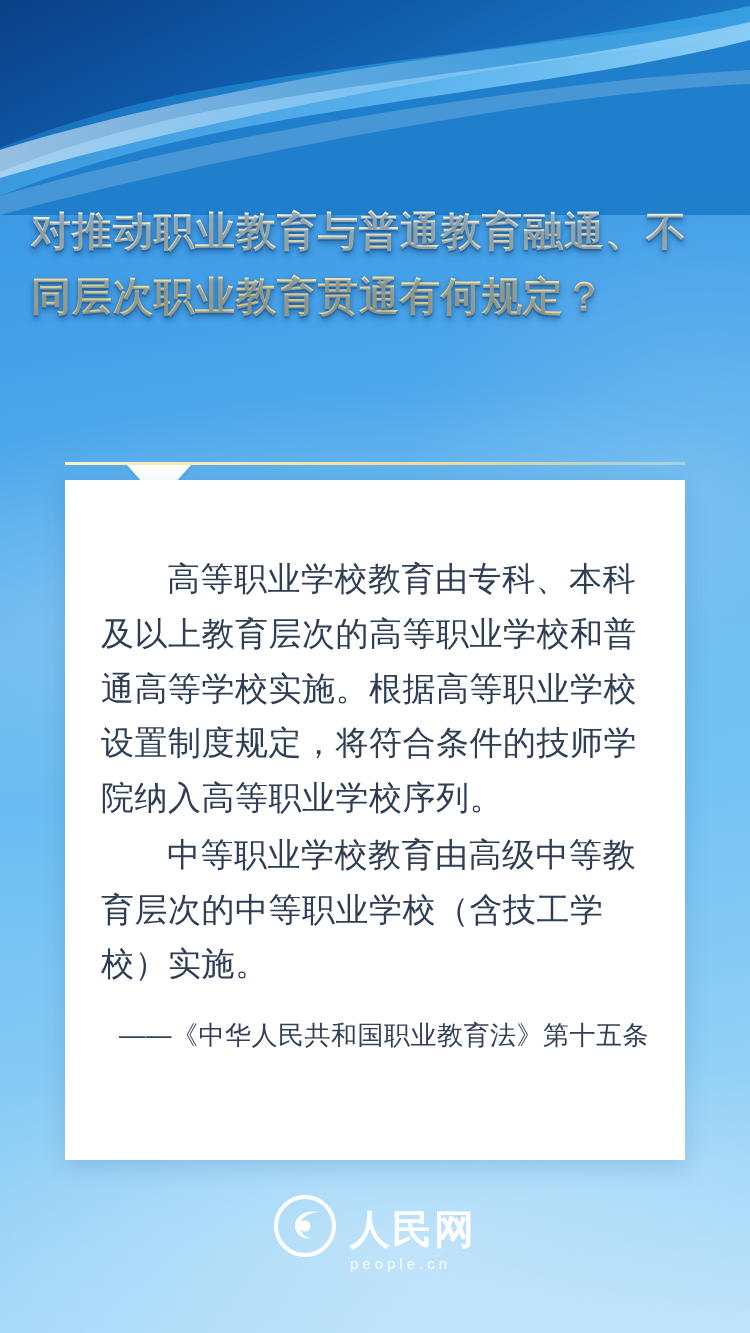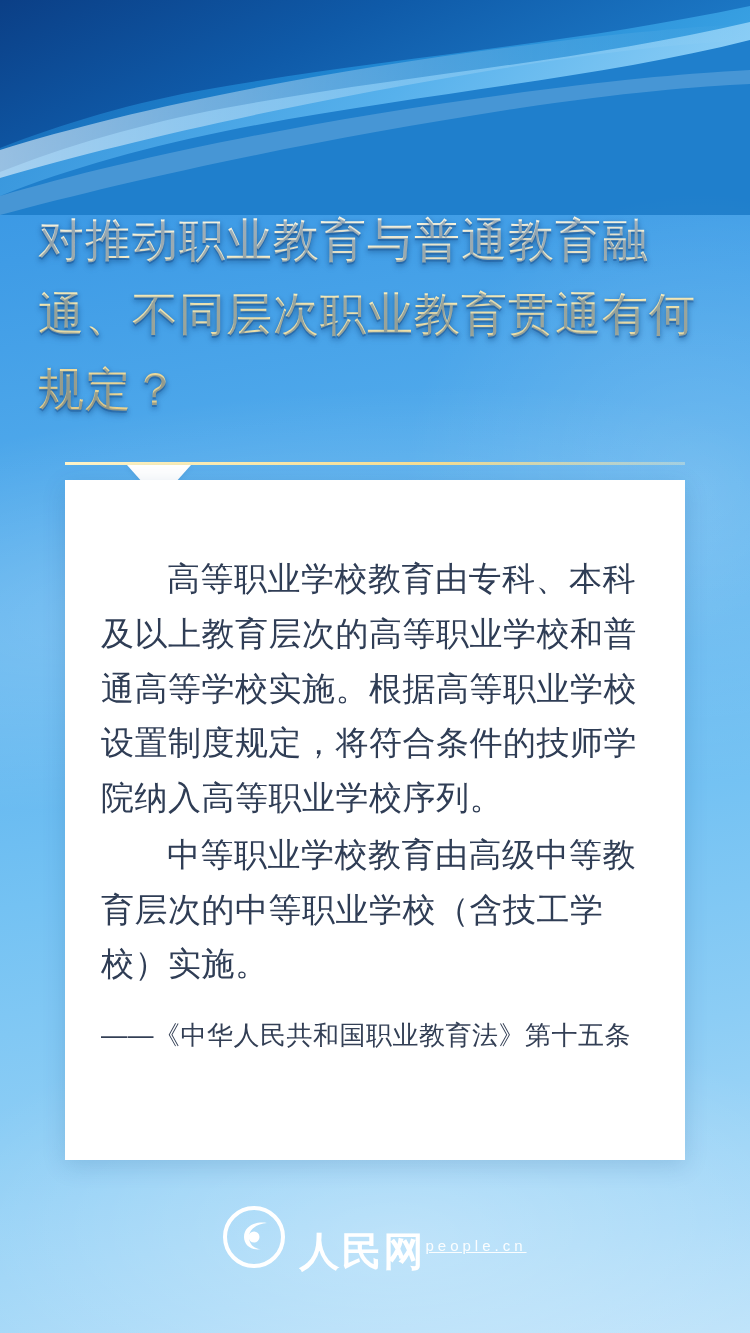--- a/index.html
+++ b/index.html
@@ -50,25 +50,25 @@
     right: -260px; top: 180px;
     width: 620px; height: 620px;
     background: radial-gradient(circle at 50% 50%, rgba(255,255,255,0.16), rgba(255,255,255,0) 68%);
     pointer-events: none;
   }
 
   
   .headline {
     position: absolute;
     top: 172px;
-    left: 38px;
+    left: 31px;
     width: 672px;
-    font-size: 46px;
+    font-size: 40px;
     line-height: 1.62;
-    font-weight: normal;
+    font-weight: bold;
     letter-spacing: 1px;
     color: #fdf3c8;
     text-shadow: 0 2px 0 rgba(20,70,130,0.35), 0 3px 6px rgba(10,50,100,0.28);
     background: linear-gradient(180deg, #fffdf0 0%, #fdf0b8 45%, #f7d98a 100%);
     -webkit-background-clip: text;
     background-clip: text;
     -webkit-text-fill-color: transparent;
     filter: drop-shadow(0 2px 2px rgba(16,62,120,0.35));
   }
 
@@ -111,21 +111,21 @@
     font-size: 33px;
     line-height: 1.66;
     color: #2f3d55;
     text-indent: 2em;
     letter-spacing: 0.5px;
   }
   .card p + p { margin-top: 2px; }
 
   .attribution {
     margin-top: 26px;
-    text-align: left;
+    text-align: right;
     font-size: 26px;
     color: #333f55;
     letter-spacing: 0.5px;
   }
 
   
   .footer {
     position: absolute;
     left: 0;
     bottom: 62px;
@@ -134,37 +134,37 @@
     align-items: center;
     justify-content: center;
     gap: 14px;
   }
   .logo-mark {
     width: 62px; height: 62px;
     flex: none;
   }
   .logo-text {
     display: flex;
+    flex-direction: column;
     justify-content: center;
     line-height: 1;
     margin-top: 29px;
   }
   .logo-cn {
     font-size: 40px;
     font-weight: bold;
     color: #ffffff;
     letter-spacing: 2px;
   }
   .logo-en {
     margin-top: 7px;
     font-size: 15px;
     color: #ffffff;
     letter-spacing: 4px;
     opacity: 0.95;
-    text-decoration: underline;
   }
 </style>
 </head>
 <body>
 
 <div class="poster">
 
   <div class="wave-band">
     <svg width="750" height="215" viewBox="0 0 750 215" xmlns="http://www.w3.org/2000/svg" aria-hidden="true">
       <defs>

